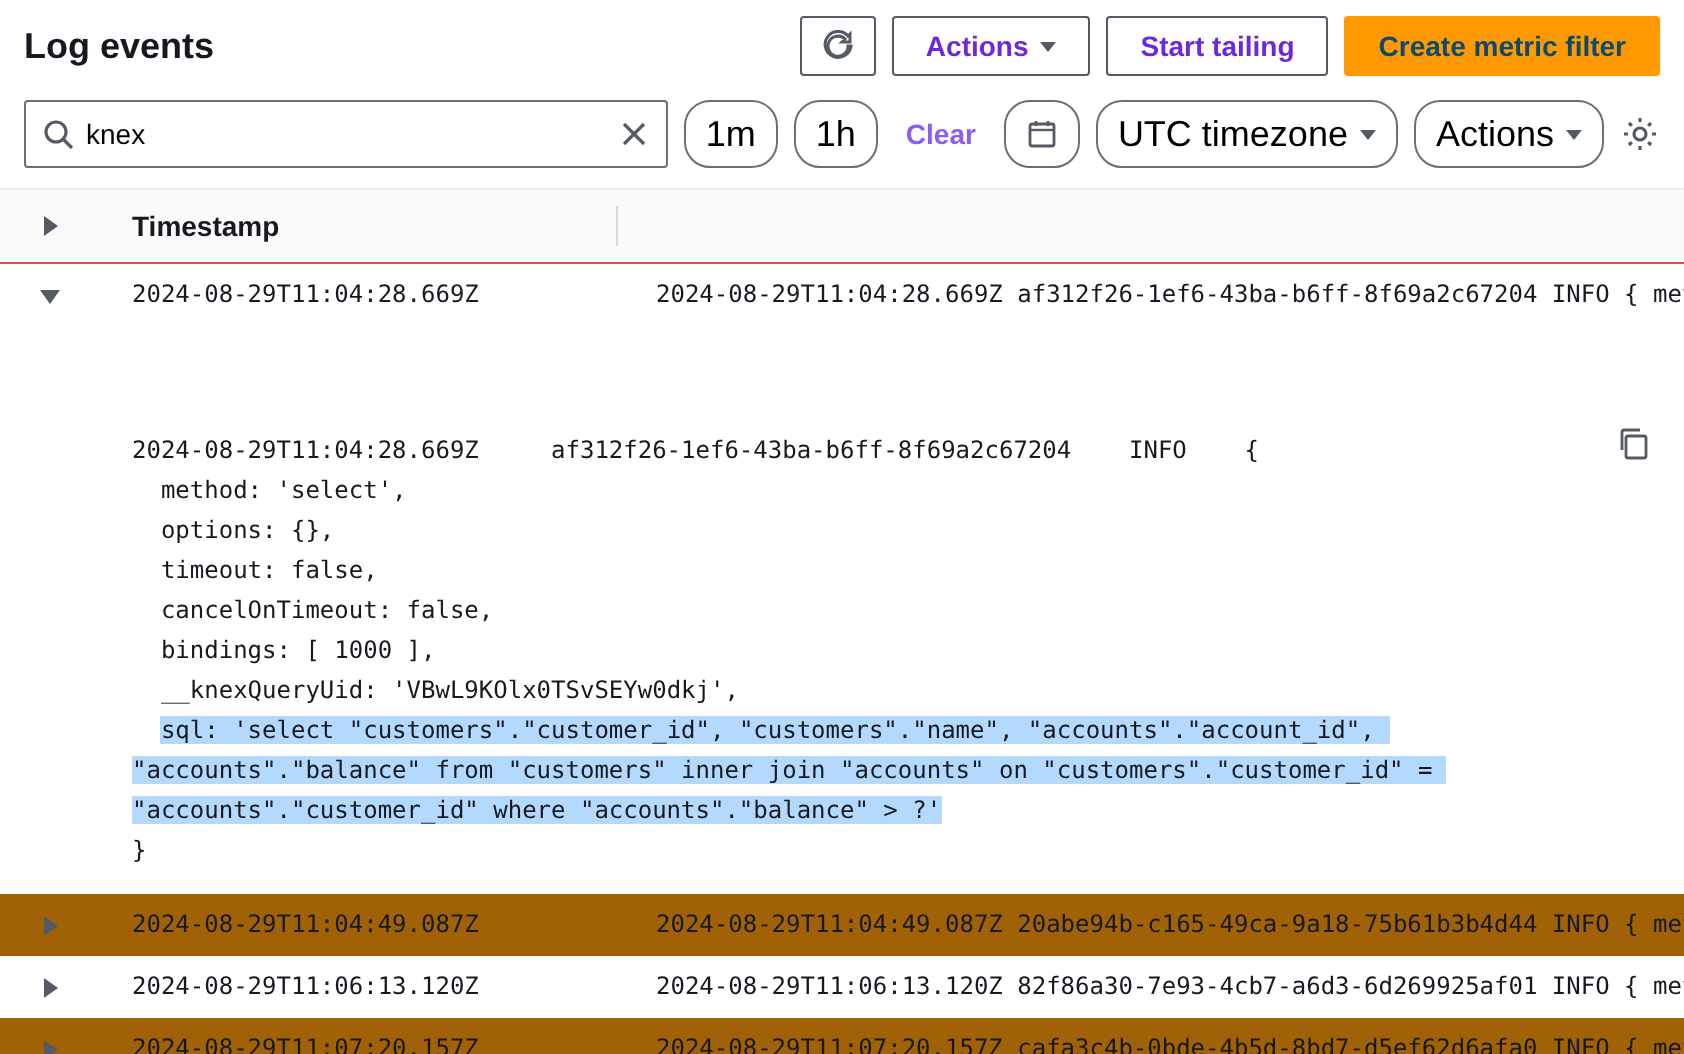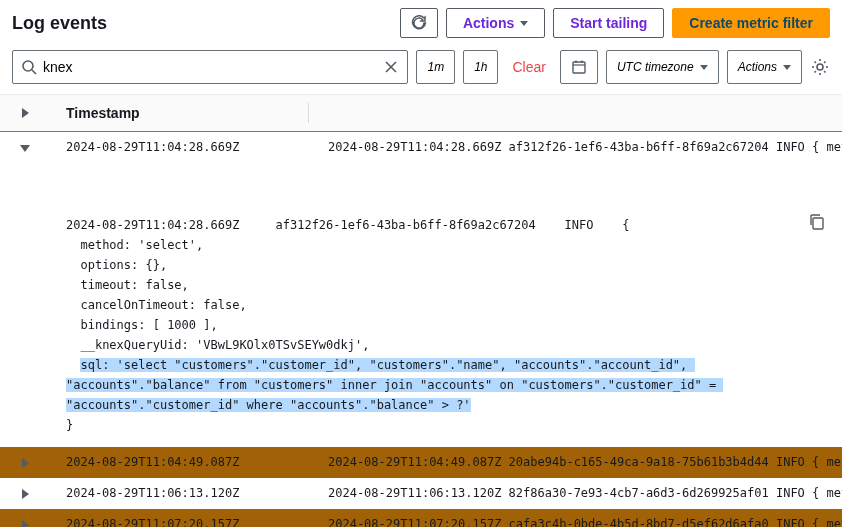--- a/index.html
+++ b/index.html
@@ -8,22 +8,22 @@
     .title { font-size: 18px; font-weight: 700; }
     .header-actions { display: flex; gap: 8px; align-items: center; }
     .btn { display: inline-flex; align-items: center; gap: 6px; border: 1px solid #545b64; background: #fff; padding: 6px 16px; font-size: 14px; font-weight: 700; border-radius: 2px; cursor: pointer; color: #6d28d9; }
     .btn-primary { background: #ff9900; border-color: #ff9900; color: #0c4a6e; }
     .btn-icon { padding: 6px 10px; }
     .toolbar { display: flex; gap: 8px; align-items: center; padding: 4px 12px 10px; }
     .search-box { flex: 1; display: flex; align-items: center; border: 1px solid #687078; border-radius: 2px; padding: 0 8px; height: 34px; }
     .search-box input { flex: 1; border: none; outline: none; font-size: 14px; padding: 0 6px; }
     .search-icon { width: 16px; height: 16px; display: inline-flex; align-items: center; justify-content: center; }
     .clear-x { width: 16px; height: 16px; cursor: pointer; display: inline-flex; align-items: center; justify-content: center; }
-    .small-btn { border: 1px solid #687078; background: #fff; padding: 6px 10px; border-radius: 2px; cursor: pointer; font-size: 12px; height: 34px; display: inline-flex; align-items: center; gap: 6px; font-style: italic; }
-    .clear-btn { border: none; background: none; color: #ef4444; font-size: 14px; cursor: pointer; padding: 0 6px; }
+    .small-btn { border: 1px solid #687078; background: #fff; padding: 6px 10px; border-radius: 13px; cursor: pointer; font-size: 18px; height: 34px; display: inline-flex; align-items: center; gap: 6px; }
+    .clear-btn { border: none; background: none; color: #8b5cf6; font-size: 14px; cursor: pointer; padding: 0 6px; font-weight: bold; }
     .gear { margin-left: auto; cursor: pointer; width: 20px; height: 20px; display: inline-flex; }
     .table-head { display: flex; align-items: center; border-top: 1px solid #eaeded; border-bottom: 1px solid #ef4444; background: #fafafa; height: 38px; }
     .th-expand { width: 50px; display: flex; justify-content: center; }
     .th-timestamp { width: 258px; padding-left: 16px; font-weight: 700; }
     .th-divider { width: 1px; height: 20px; background: #d5dbdb; }
     .th-message { flex: 1; padding-left: 20px; font-weight: 700; }
     .row { display: flex; align-items: center; padding: 8px 0; font-family: Monaco, Menlo, Consolas, monospace; font-size: 12px; border-bottom: 1px solid transparent; }
     .row-expand { width: 50px; display: flex; justify-content: center; padding-top: 2px; cursor: pointer; }
     .row-ts { width: 258px; padding-left: 16px; white-space: nowrap; }
     .row-msg { flex: 1; padding-left: 20px; white-space: nowrap; overflow: hidden; }

